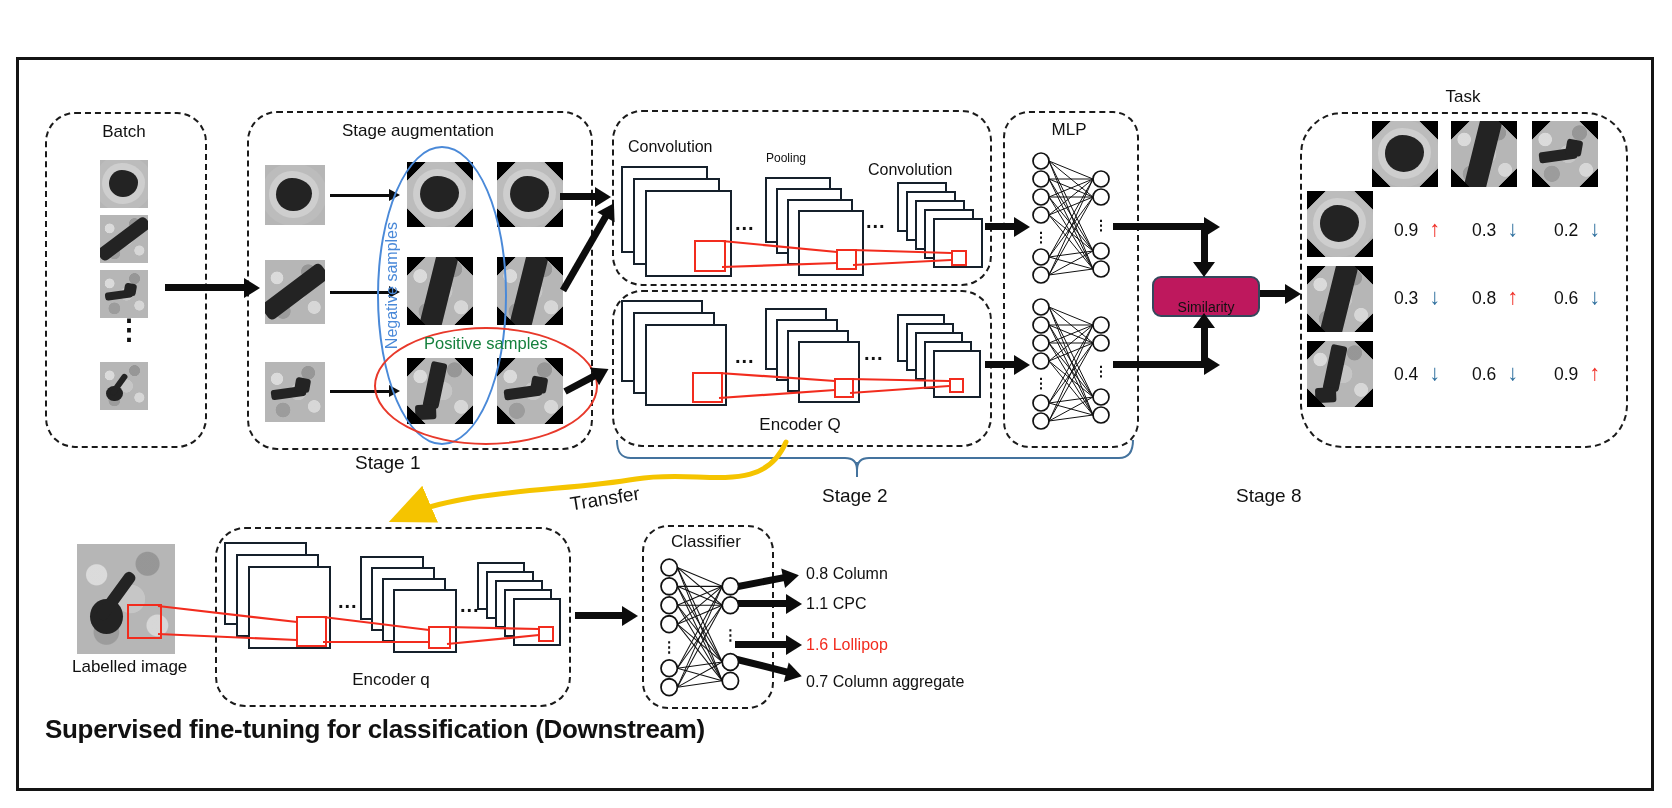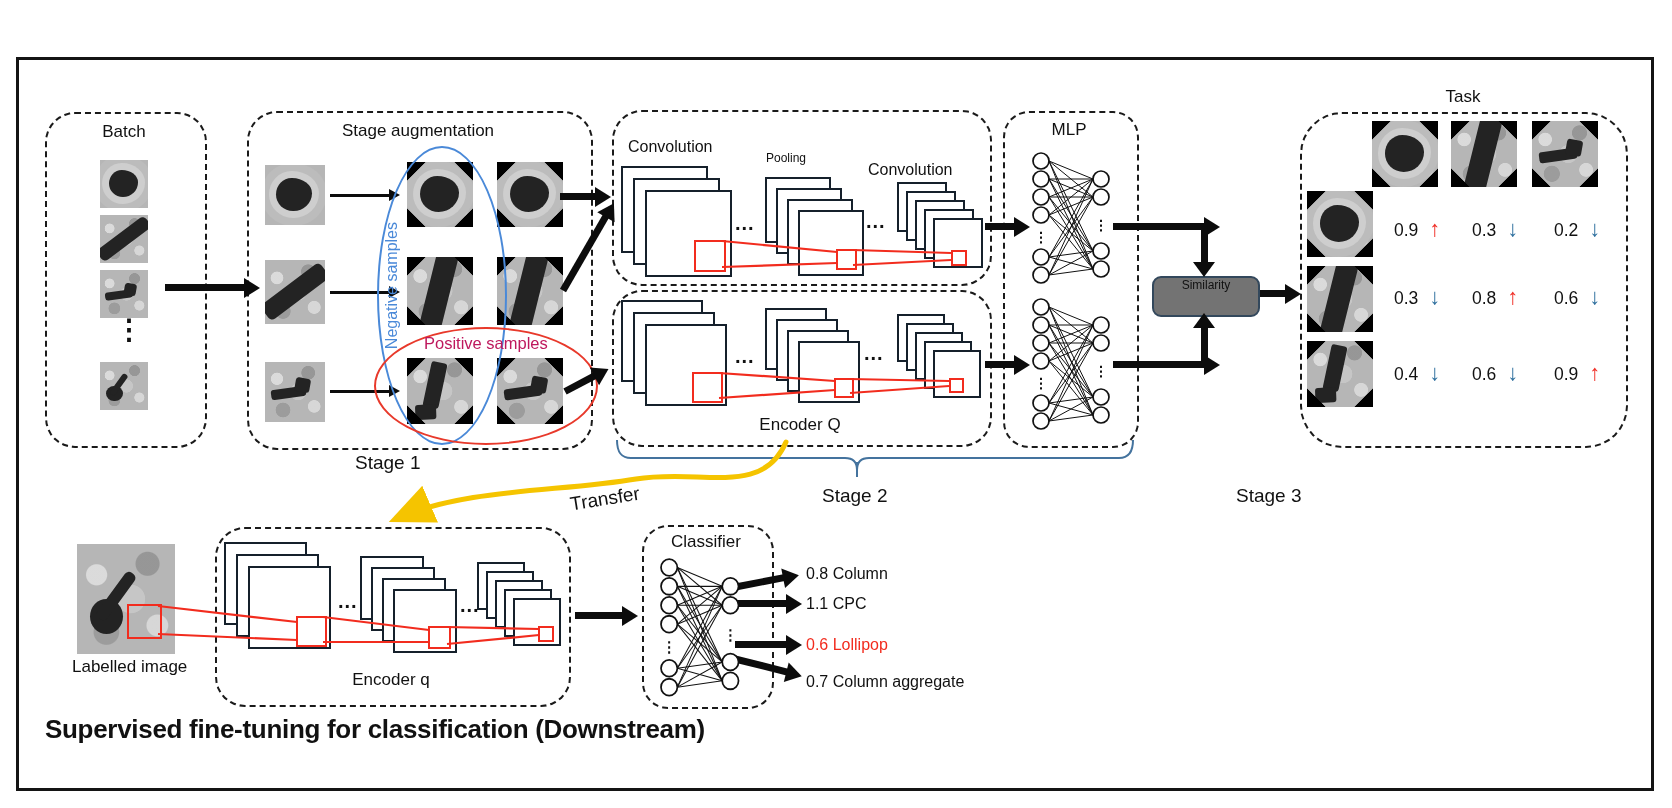--- a/index.html
+++ b/index.html
@@ -49,24 +49,24 @@
   .aug::after{content:"";position:absolute;inset:0;z-index:2;background:
      linear-gradient(135deg,#000 13px,transparent 13.5px),
      linear-gradient(225deg,#000 13px,transparent 13.5px),
      linear-gradient(45deg,#000 13px,transparent 13.5px),
      linear-gradient(315deg,#000 13px,transparent 13.5px)}
   
   .ell{position:absolute;border-radius:50%;z-index:6;background:transparent}
   .ell.neg{border:2.6px solid #4a89d8}
   .ell.pos{border:2.6px solid #e8392b}
   .neglbl{position:absolute;writing-mode:vertical-rl;transform:rotate(180deg);font-size:16px;color:#4a89d8;z-index:7;white-space:nowrap}
-  .poslbl{position:absolute;font-size:16.5px;color:#be185d;z-index:7;white-space:nowrap}
-  
-  .sim{position:absolute;left:1152px;top:276px;width:104px;height:37px;background:#737373;border:2.2px solid #33485c;
-       border-radius:9px;display:flex;align-items:flex-start;justify-content:center;font-size:12px;z-index:5}
+  .poslbl{position:absolute;font-size:16.5px;color:#15803d;z-index:7;white-space:nowrap}
+  
+  .sim{position:absolute;left:1152px;top:276px;width:104px;height:37px;background:#be185d;border:2.2px solid #33485c;
+       border-radius:9px;display:flex;align-items:flex-end;justify-content:center;font-size:14px;z-index:5}
   
   .cell{position:absolute;width:60px;height:28px;display:flex;align-items:center;gap:11px;z-index:3}
   .cell .v{font-size:17.5px}
   .cell .a{font-size:22px;font-weight:700;line-height:1;transform:translateY(-1px)}
   .a.up{color:#f03028}
   .a.down{color:#2e6f9e}
   .out{position:absolute;font-size:16px;white-space:nowrap;z-index:3}
   .out.hl{color:#f22c1e}
   .overlay{position:absolute;left:0;top:0;z-index:40;pointer-events:none}
   .translbl{position:absolute;font-size:19px;transform:rotate(-9deg);z-index:7;white-space:nowrap}
@@ -254,21 +254,21 @@
   <div class="cell" style="left:1472px;top:360px">
       <span class="v">0.6</span>
       <span class="a down">↓</span>
     </div>
   <div class="cell" style="left:1554px;top:360px">
       <span class="v">0.9</span>
       <span class="a up">↑</span>
     </div>
 
   <div class="stage" style="left:822px;top:485px">Stage 2</div>
-  <div class="stage" style="left:1236px;top:485px">Stage 3</div>
+  <div class="stage" style="left:1236px;top:485px">Stage 8</div>
   <div class="translbl" style="left:570px;top:488px">Transfer</div>
 
   <div class="micro" style="left:77px;top:544px;width:98px;height:110px">
       <span class="shp lolli"></span>
     </div>
   <div class="rf" style="left:127px;top:604px;width:31px;height:31px"></div>
   <div class="lbl" style="left:72px;top:657px">Labelled image</div>
 
   <div class="dbox" style="left:215px;top:527px;width:352px;height:176px"></div>
   <div class="lbl ctr" style="left:215px;top:670px;width:352px">Encoder q</div>
@@ -294,21 +294,21 @@
 
   <div class="dbox" style="left:642px;top:525px;width:128px;height:180px;border-radius:26px"></div>
   <div class="lbl ctr" style="left:642px;top:532px;width:128px">Classifier</div>
 
   <div class="arr" style="left:733px;top:584px;width:52px;transform:rotate(-11deg)"></div>
   <div class="arr" style="left:735px;top:600px;width:52px"></div>
   <div class="arr" style="left:735px;top:641px;width:52px"></div>
   <div class="arr" style="left:733px;top:655px;width:56px;transform:rotate(14deg)"></div>
   <div class="out" style="left:806px;top:565px">0.8 Column</div>
   <div class="out" style="left:806px;top:595px">1.1 CPC</div>
-  <div class="out hl" style="left:806px;top:636px">0.6 Lollipop</div>
+  <div class="out hl" style="left:806px;top:636px">1.6 Lollipop</div>
   <div class="out" style="left:806px;top:673px">0.7 Column aggregate</div>
 
   <svg class="overlay" width="1672" height="808" viewBox="0 0 1672 808">
     <defs>
       <marker id="ya" orient="auto" markerWidth="10" markerHeight="9" refX="7" refY="4">
         <path d="M0,0 L9,4 L0,8 Z" fill="#f5c400"></path>
       </marker>
       <g id="nn">
         <g stroke="#111" stroke-width="1">
           <line x1="17" y1="9" x2="61" y2="27"></line>

